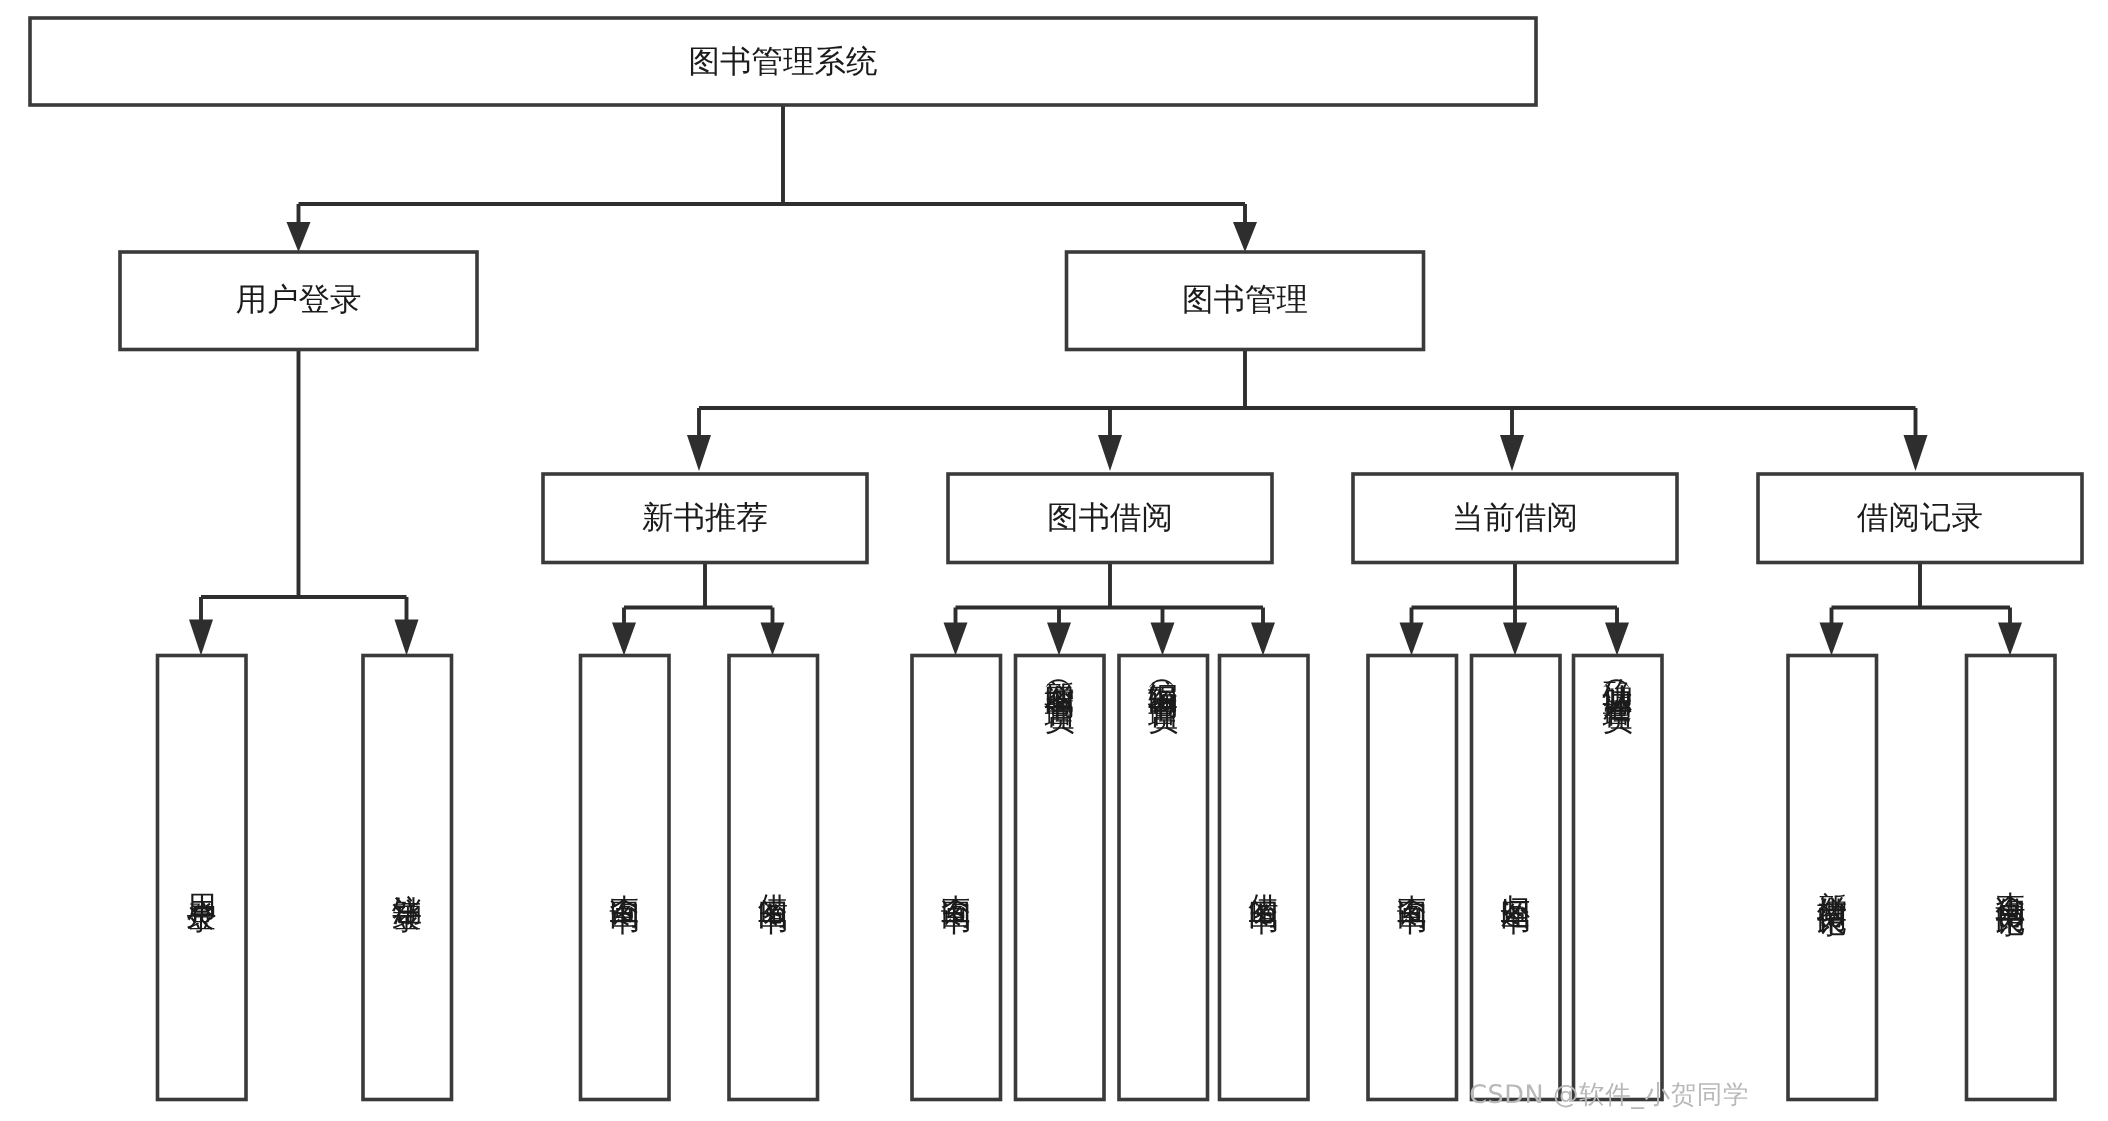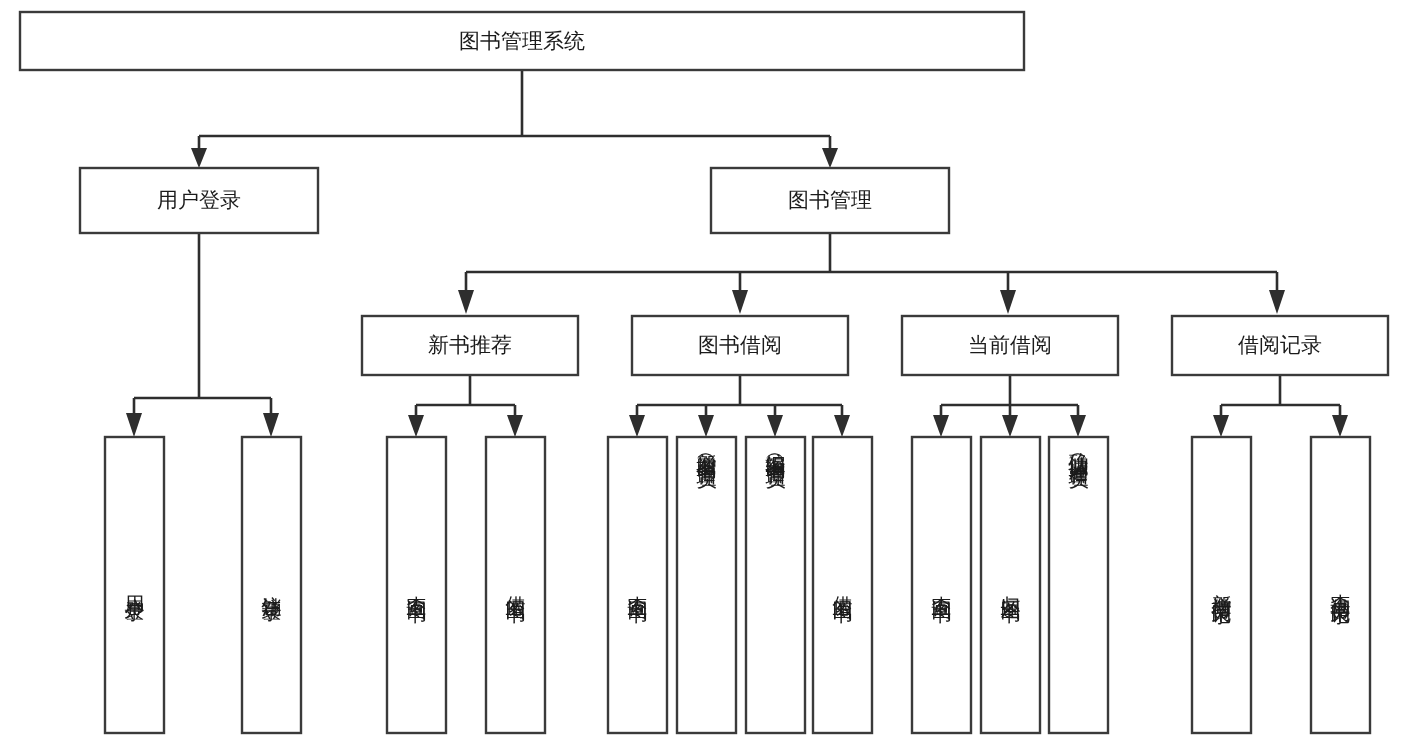--- a/index.html
+++ b/index.html
@@ -249,14 +249,15 @@
     <span class="vlabel">确认归还（管理员）</span>
   </div>
 
   <div class="vlabel-wrap" style="left:1192px; top:437px; width:59px; height:296px;">
     <span class="vlabel">新增借阅记录</span>
   </div>
   <div class="vlabel-wrap" style="left:1311px; top:437px; width:59px; height:296px;">
     <span class="vlabel">查询借阅记录</span>
   </div>
 
+  <div class="watermark">CSDN @软件_小贺同学</div>
 
 </div>
 
 </body></html>

